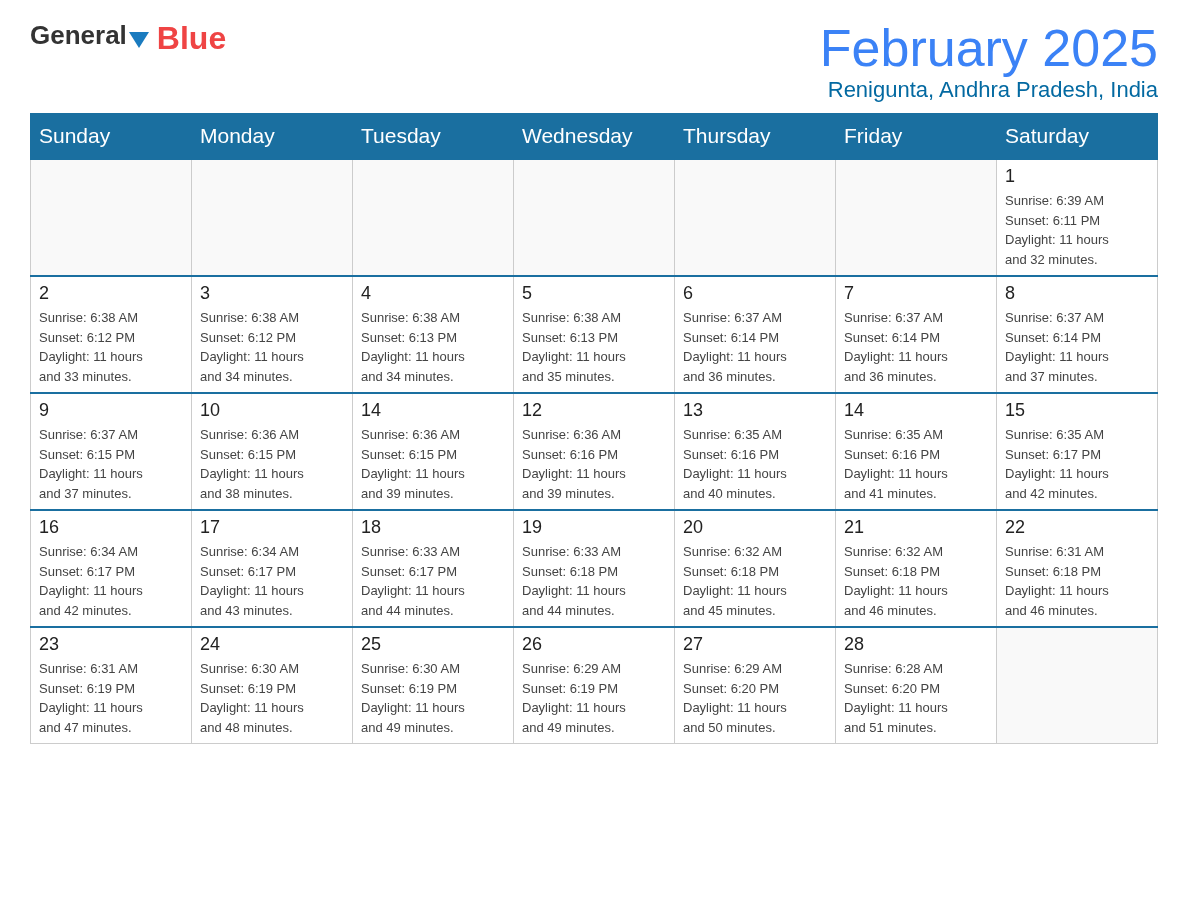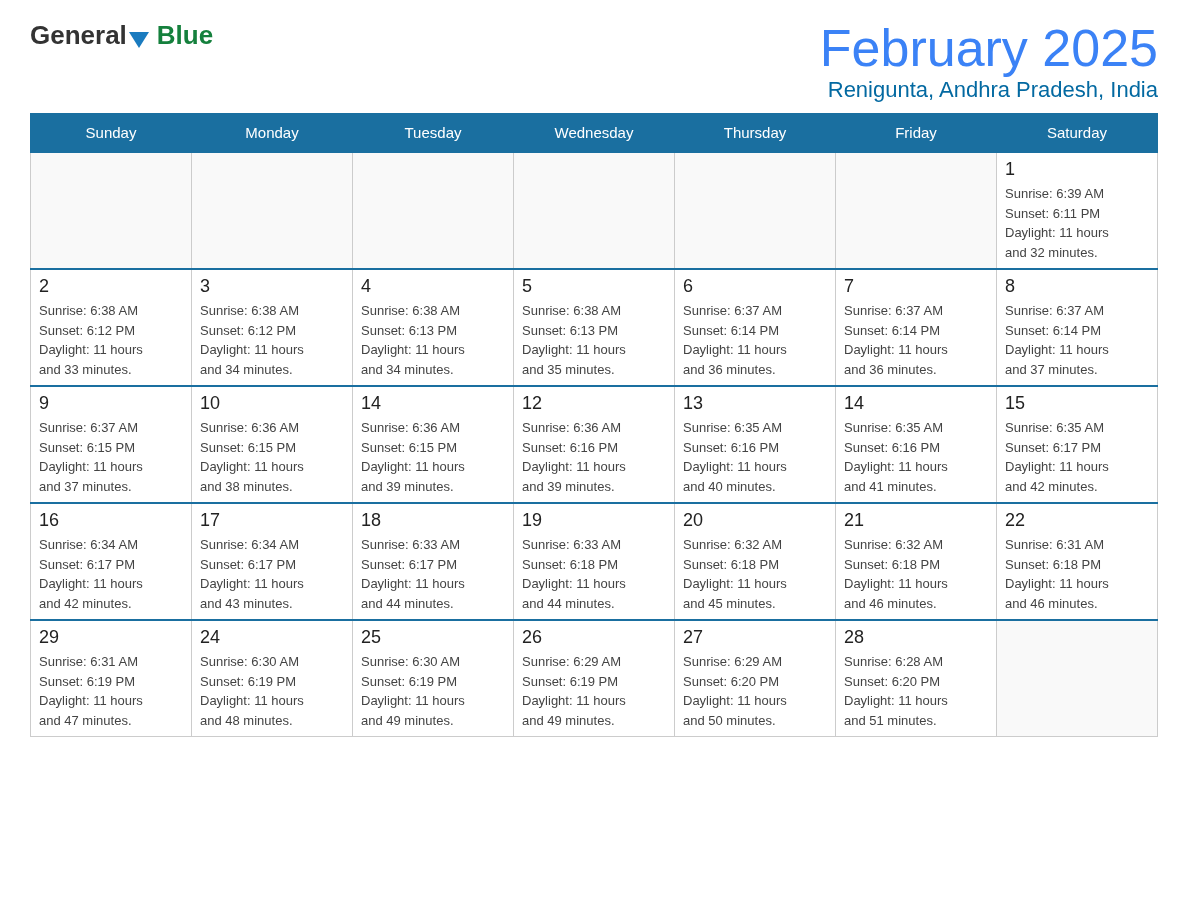--- a/index.html
+++ b/index.html
@@ -59,23 +59,23 @@
       font-weight: normal;
     }
     .calendar {
       width: 100%;
       border-collapse: collapse;
       margin-top: 8px;
     }
     .calendar th {
       background-color: #1a6fa0;
       color: white;
-      padding: 10px 22px;
-      text-align: center;
-      font-size: 15px;
+      padding: 10px 8px;
+      text-align: left;
+      font-size: 21px;
       font-weight: normal;
       border: 1px solid #1a6fa0;
     }
     .calendar td {
       border: 1px solid #ccc;
       vertical-align: top;
       padding: 6px 8px;
       width: 14.28%;
       min-height: 100px;
       font-size: 13px;
@@ -107,21 +107,21 @@
 </head>
 <body>
 
 <div class="header-section">
   <div class="logo">
     <div class="logo-text">
       <span class="logo-general">General</span>
         <span class="logo-arrow"></span>
     </div>
     <div style="margin-left:4px;">
-      <span class="logo-blue" style="font-size:26px;font-weight:bold;color:#15803d;">Blue</span>
+      <span class="logo-blue" style="font-size:32px;font-weight:bold;color:#ef4444;">Blue</span>
     </div>
   </div>
   <div class="title-section">
     <div class="month-title">February 2025</div>
     <div class="subtitle">Renigunta, Andhra Pradesh, India</div>
   </div>
 </div>
 
 <table class="calendar">
   <thead>
@@ -233,21 +233,21 @@
           <span class="day-number">21</span>
           <div class="day-info">Sunrise: 6:32 AM<br>Sunset: 6:18 PM<br>Daylight: 11 hours<br>and 46 minutes.</div>
         </td>
         <td>
           <span class="day-number">22</span>
           <div class="day-info">Sunrise: 6:31 AM<br>Sunset: 6:18 PM<br>Daylight: 11 hours<br>and 46 minutes.</div>
         </td>
       </tr>
       <tr class="week-row">
         <td>
-          <span class="day-number">29</span>
+          <span class="day-number">23</span>
           <div class="day-info">Sunrise: 6:31 AM<br>Sunset: 6:19 PM<br>Daylight: 11 hours<br>and 47 minutes.</div>
         </td>
         <td>
           <span class="day-number">24</span>
           <div class="day-info">Sunrise: 6:30 AM<br>Sunset: 6:19 PM<br>Daylight: 11 hours<br>and 48 minutes.</div>
         </td>
         <td>
           <span class="day-number">25</span>
           <div class="day-info">Sunrise: 6:30 AM<br>Sunset: 6:19 PM<br>Daylight: 11 hours<br>and 49 minutes.</div>
         </td>

